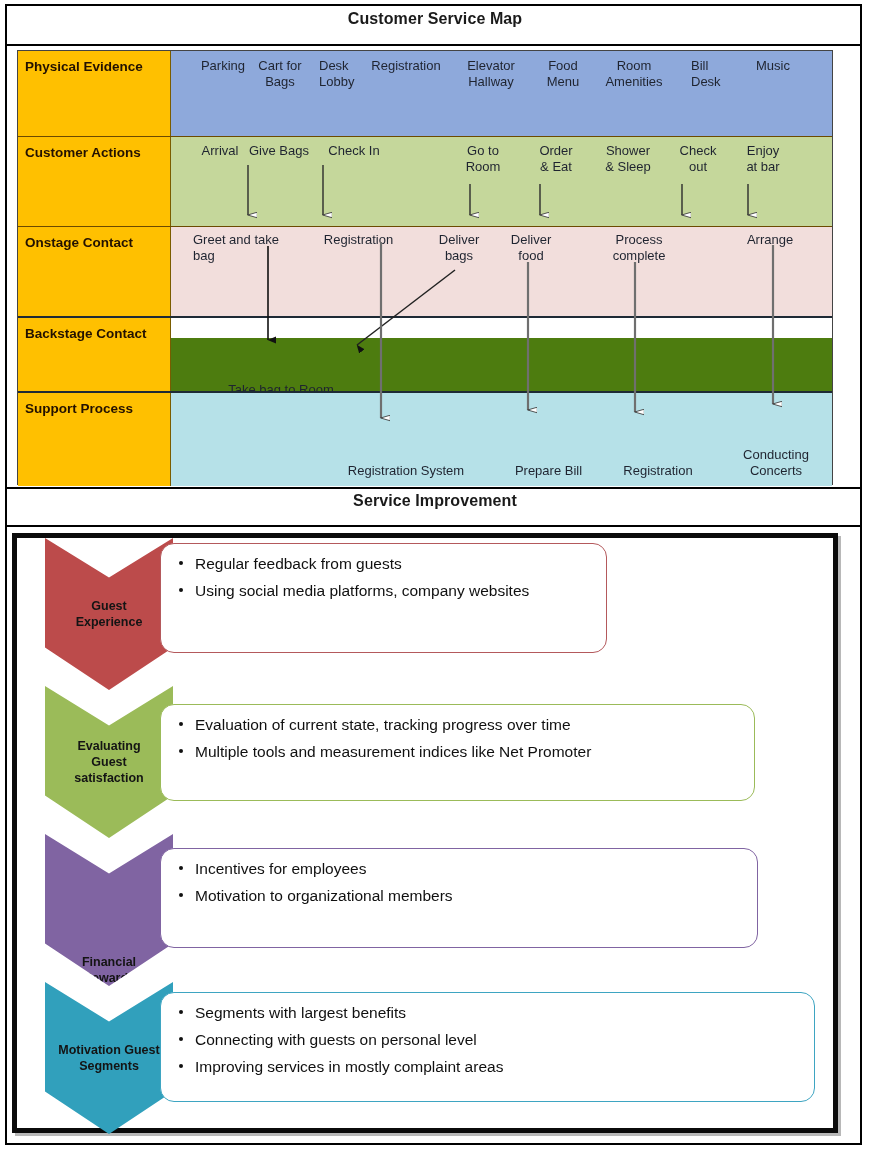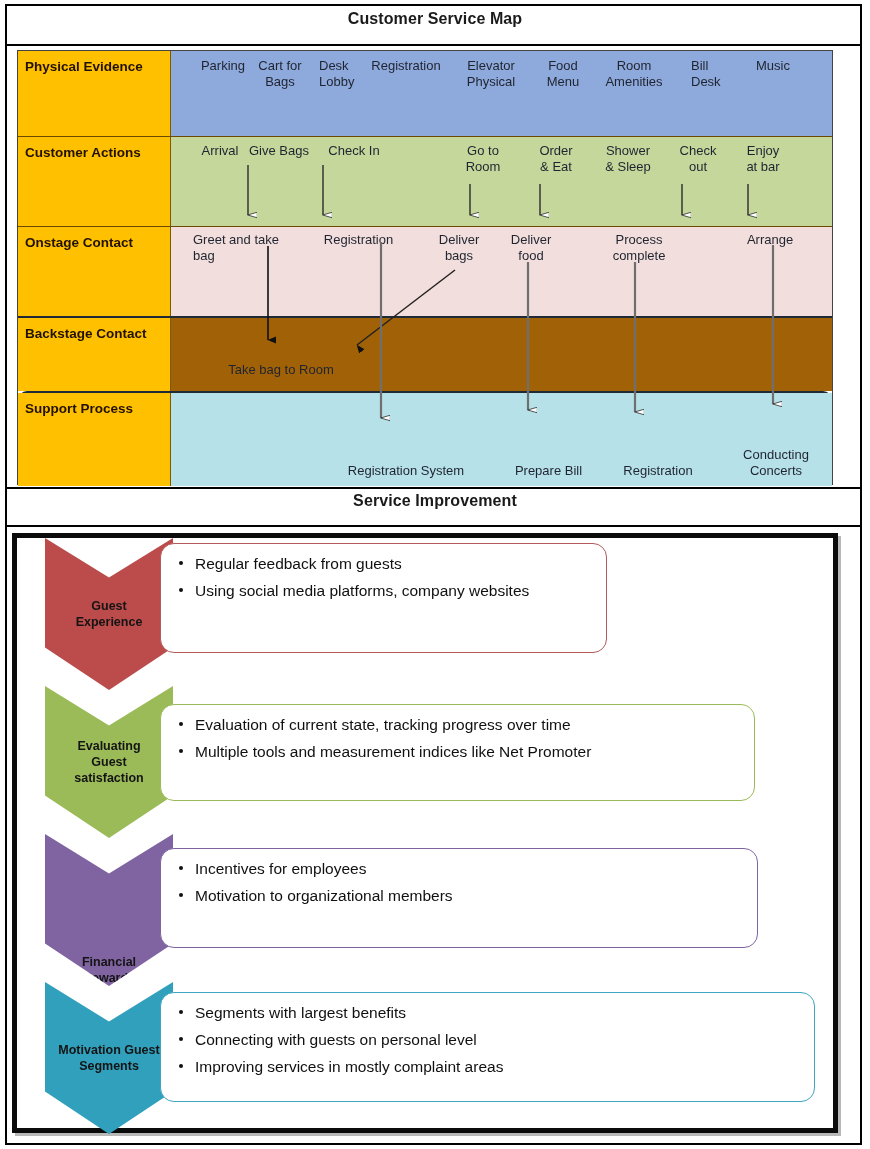--- a/index.html
+++ b/index.html
@@ -43,22 +43,22 @@
     position:absolute;left:153px;top:0;right:0;height:100%;
     box-sizing:border-box;overflow:hidden;
   }
   #row-physical{top:0;height:85px;}
   #row-physical .rowbody{background:#8EA9DB;}
   #row-actions{top:85px;height:90px;border-top:1px solid #6b4a00;}
   #row-actions .rowbody{background:#C5D79B;}
   #row-onstage{top:175px;height:90px;border-top:1px solid #6b4a00;}
   #row-onstage .rowbody{background:#F2DEDC;}
   #row-backstage{top:265px;height:75px;border-top:2px solid #1e2a35;}
-  #row-backstage .rowbody{background:#a16207;}
-  #row-support{top:340px;height:95px;border-top:2px solid #1e2a35;border-radius:9px;}
+  #row-backstage .rowbody{background:#4d7c0f;margin-top:20px;}
+  #row-support{top:340px;height:95px;border-top:2px solid #1e2a35;}
   #row-support .rowbody{background:#B6E1E8;}
 
   .cellnote{
     position:absolute;color:#1f2430;font-size:13px;line-height:16px;
     text-align:center;white-space:pre-line;
   }
   .cellnote.left{text-align:left;}
 
   
   .arrows{position:absolute;left:0;top:0;width:870px;height:1149px;pointer-events:none;}
@@ -111,21 +111,21 @@
       <div class="rowlabel">Physical
 Evidence</div>
       <div class="rowbody">
         <span class="cellnote" style="left:22px;top:7px;width:60px;">Parking</span>
         <span class="cellnote" style="left:78px;top:7px;width:62px;">Cart for
 Bags</span>
         <span class="cellnote left" style="left:148px;top:7px;width:60px;">Desk
 Lobby</span>
         <span class="cellnote" style="left:190px;top:7px;width:90px;">Registration</span>
         <span class="cellnote" style="left:285px;top:7px;width:70px;">Elevator
-Physical</span>
+Hallway</span>
         <span class="cellnote" style="left:367px;top:7px;width:50px;">Food
 Menu</span>
         <span class="cellnote" style="left:423px;top:7px;width:80px;">Room
 Amenities</span>
         <span class="cellnote left" style="left:520px;top:7px;width:50px;">Bill
 Desk</span>
         <span class="cellnote" style="left:575px;top:7px;width:54px;">Music</span>
       </div>
     </div>
 

